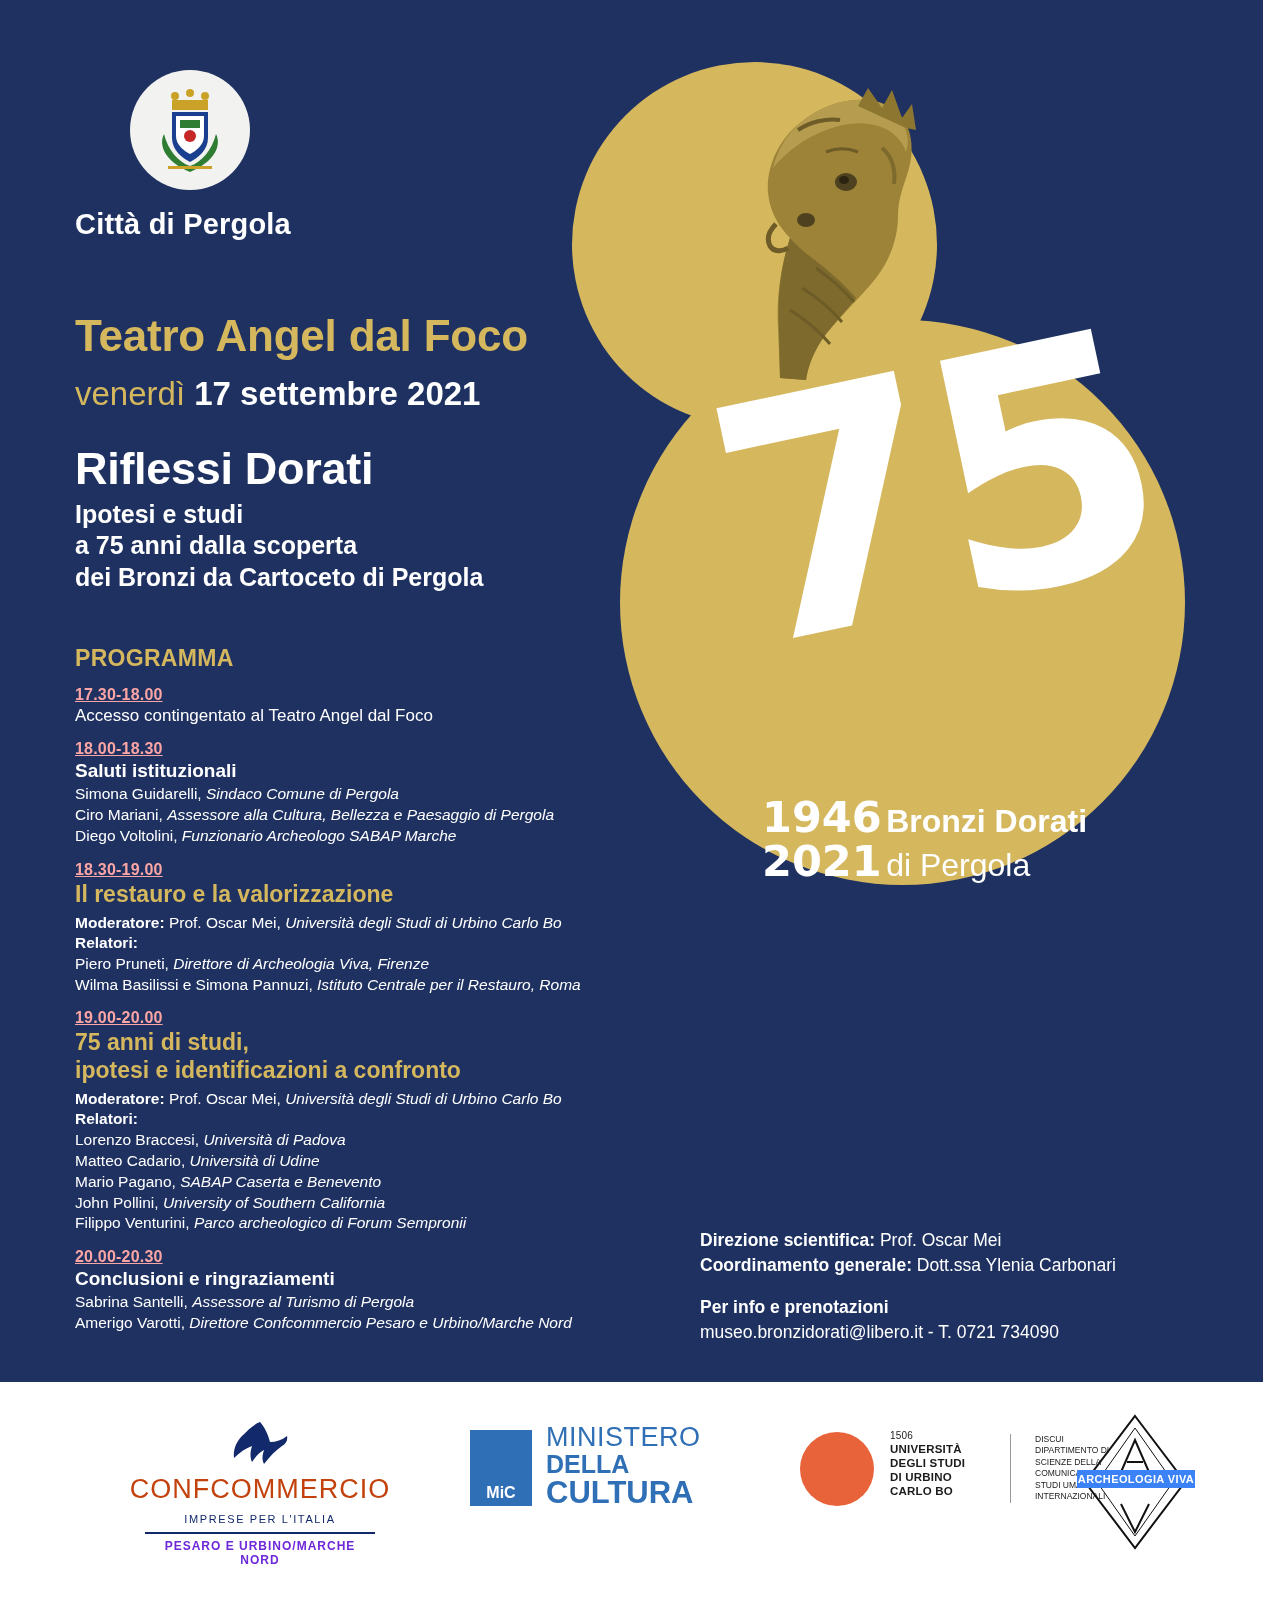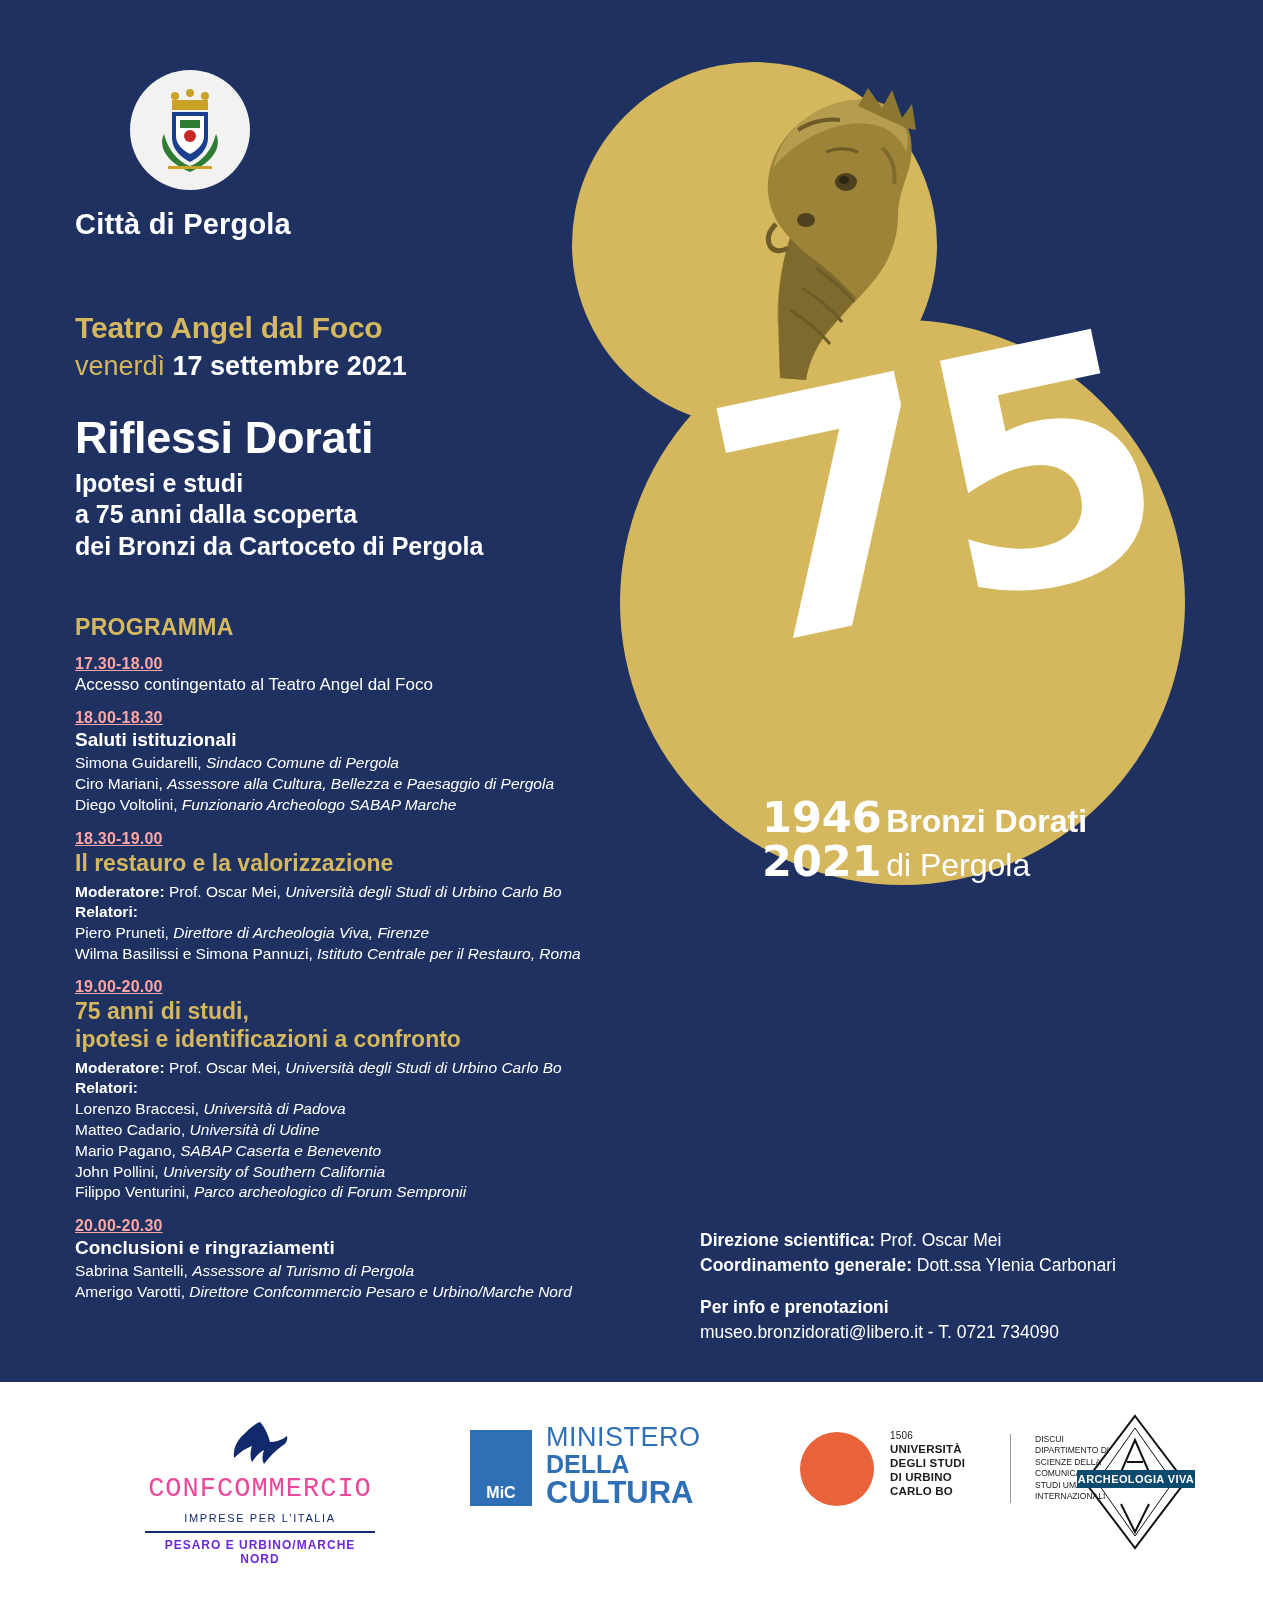--- a/index.html
+++ b/index.html
@@ -37,28 +37,28 @@
   .city-name {
     color: #ffffff;
     font-size: 29px;
     font-weight: bold;
     margin-top: 18px;
     margin-left: 0px;
     letter-spacing: 0.2px;
   }
   .theatre {
     color: #d5b75e;
-    font-size: 30px;
+    font-size: 44px;
     font-weight: bold;
     margin-top: 70px;
     letter-spacing: -0.2px;
   }
   .date-line {
-    margin-top: 6px;
-    font-size: 27px;
+    margin-top: 14px;
+    font-size: 33px;
     color: #d5b75e;
   }
   .date-line .day {
     font-weight: normal;
   }
   .date-line .dnum {
     font-weight: bold;
     color: #ffffff;
   }
   .title-main {
@@ -219,24 +219,24 @@
     width: 100%;
     height: 100%;
   }
   .logo {
     position: absolute;
     text-align: center;
   }
   
   .logo-conf { left: 110px; top: 36px; width: 300px; }
   .conf-name {
-    font-family: Liberation Mono, monospace;
+    font-family: Liberation Sans, sans-serif;
     font-size: 27px;
     letter-spacing: 1px;
-    color: #ec4899;
+    color: #c2410c;
     margin-top: 4px;
   }
   .conf-sub {
     font-size: 11px;
     color: #12296b;
     letter-spacing: 1.6px;
     font-weight: normal;
     margin-top: 8px;
   }
   .conf-bar {
@@ -307,21 +307,21 @@
     position: relative;
     width: 108px;
     height: 140px;
     margin: 0 auto;
   }
   .arc-band {
     position: absolute;
     left: -4px;
     top: 58px;
     width: 118px;
-    background: #0c4a6e;
+    background: #3b82f6;
     color: #ffffff;
     font-size: 11px;
     font-weight: bold;
     letter-spacing: 0.4px;
     padding: 3px 0;
     text-align: center;
   }
 </style>
 </head>
 <body>

